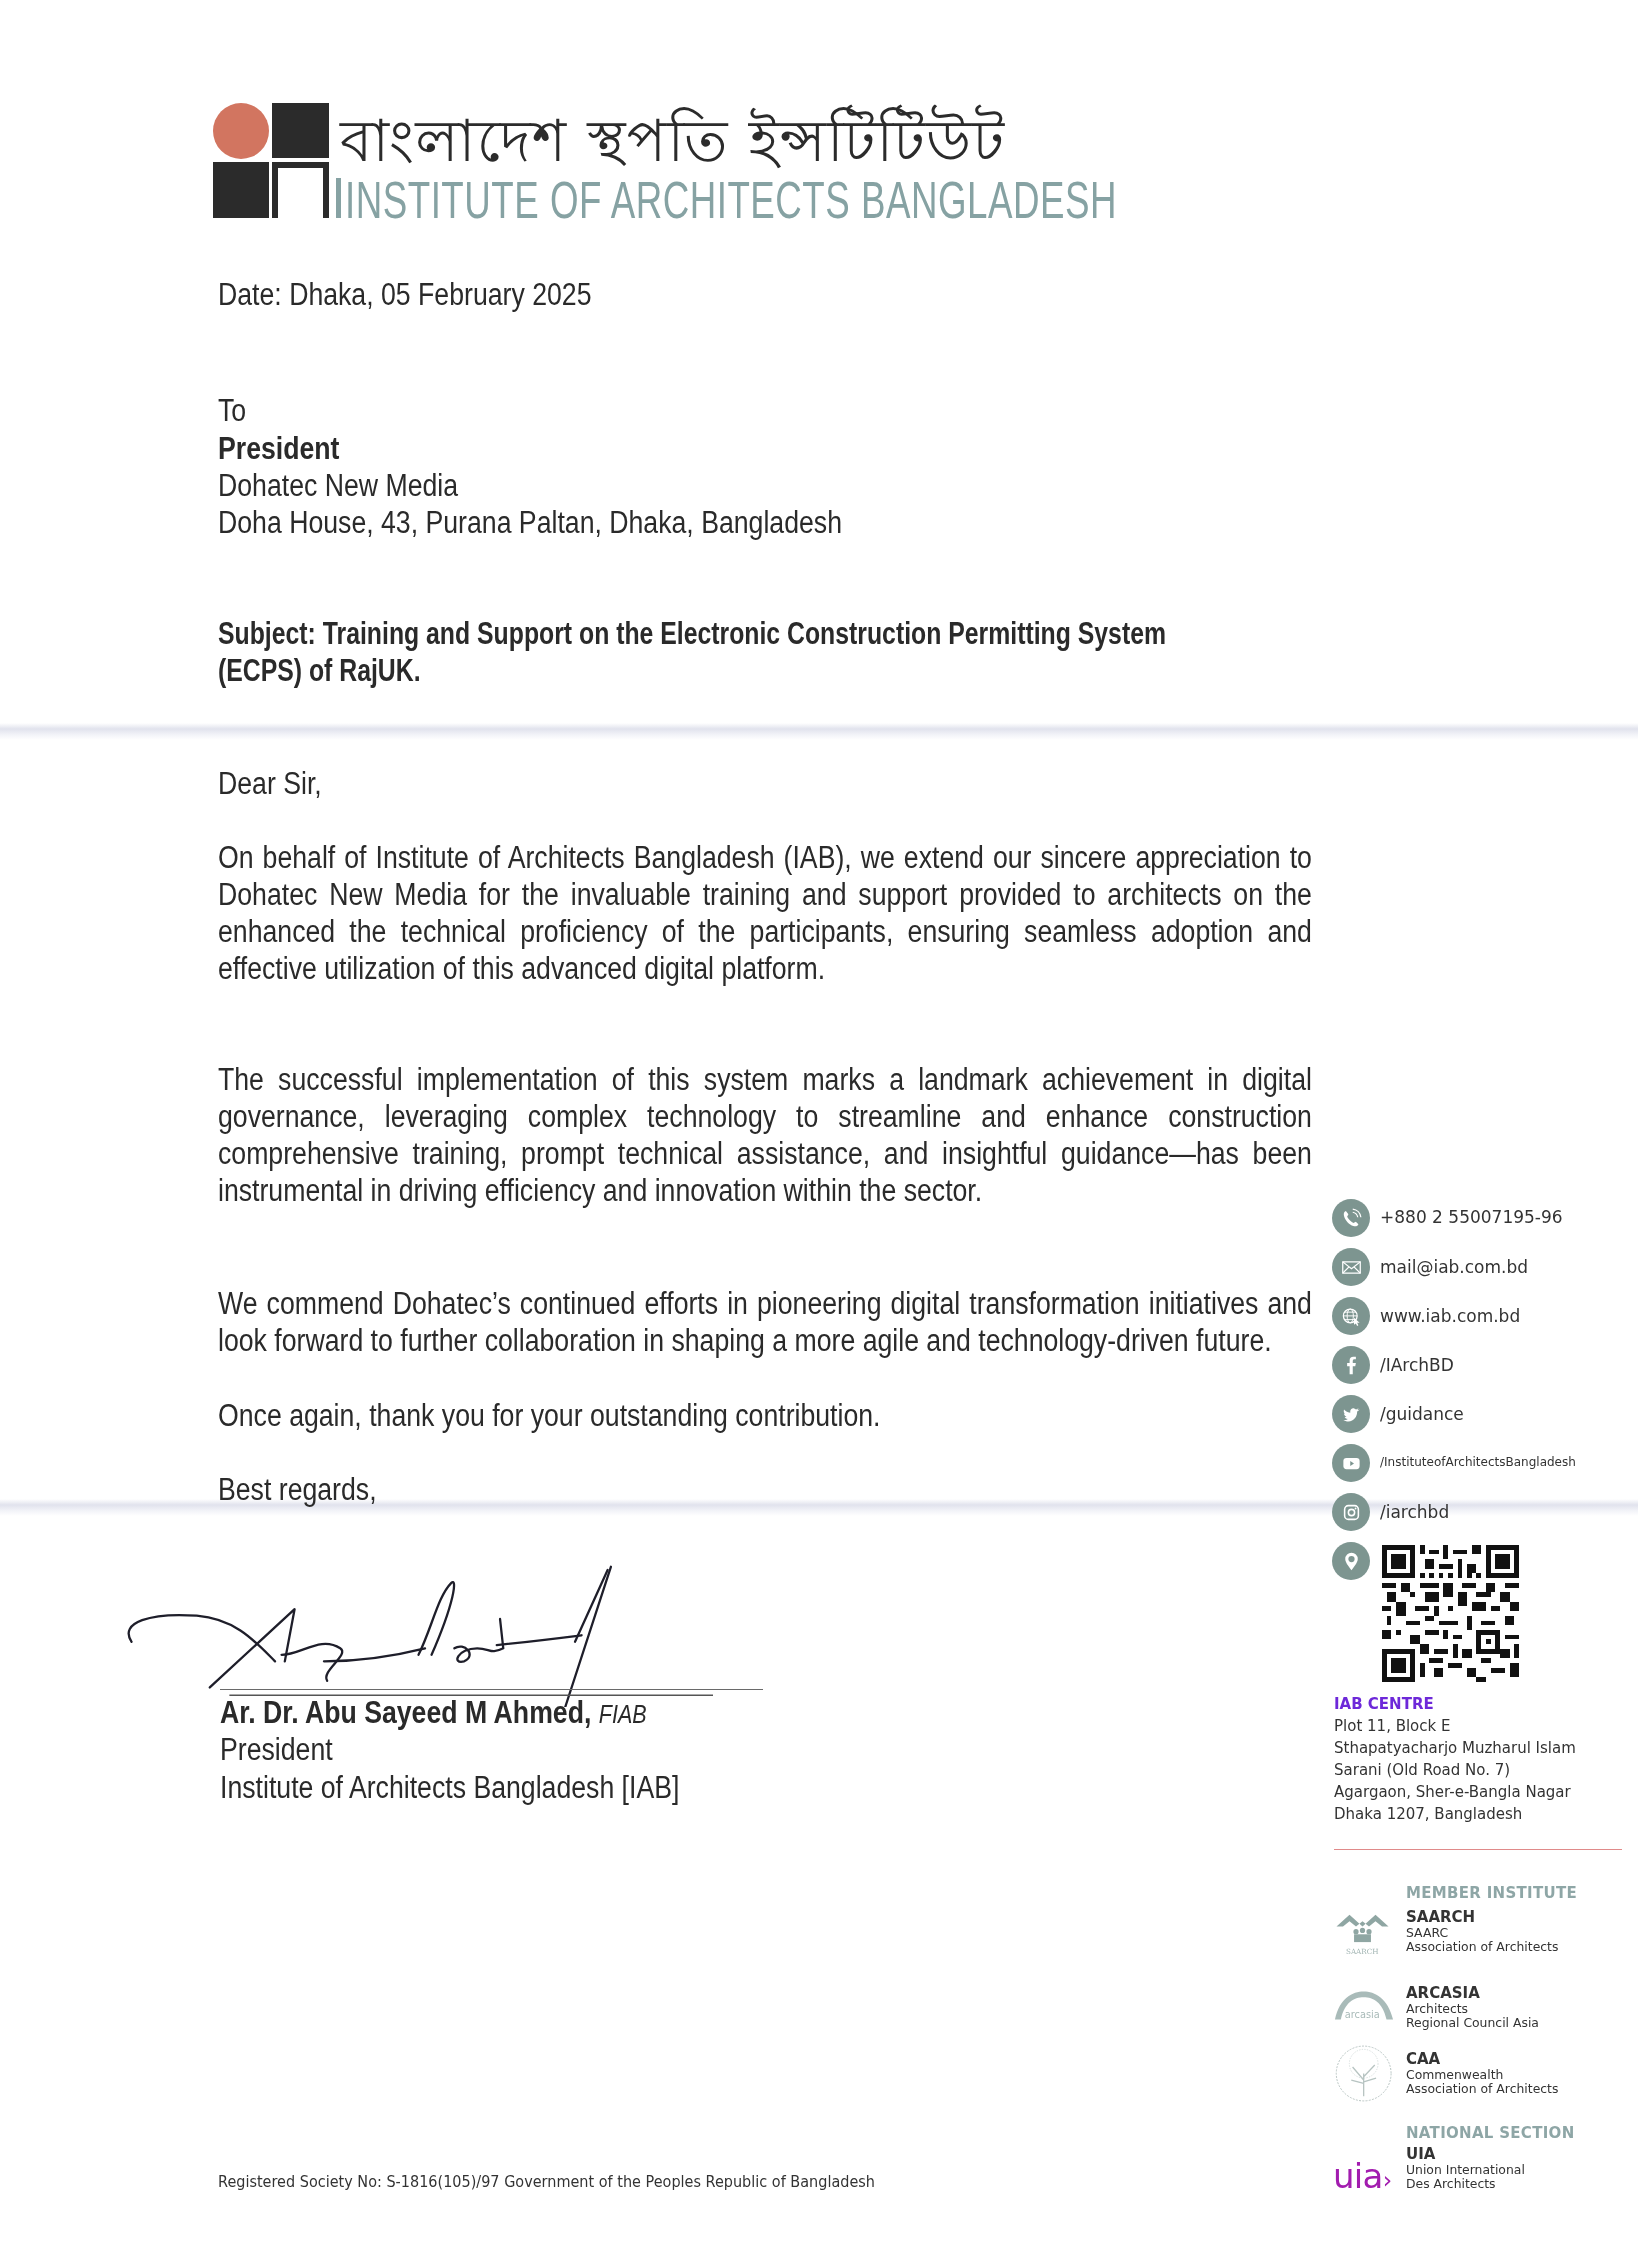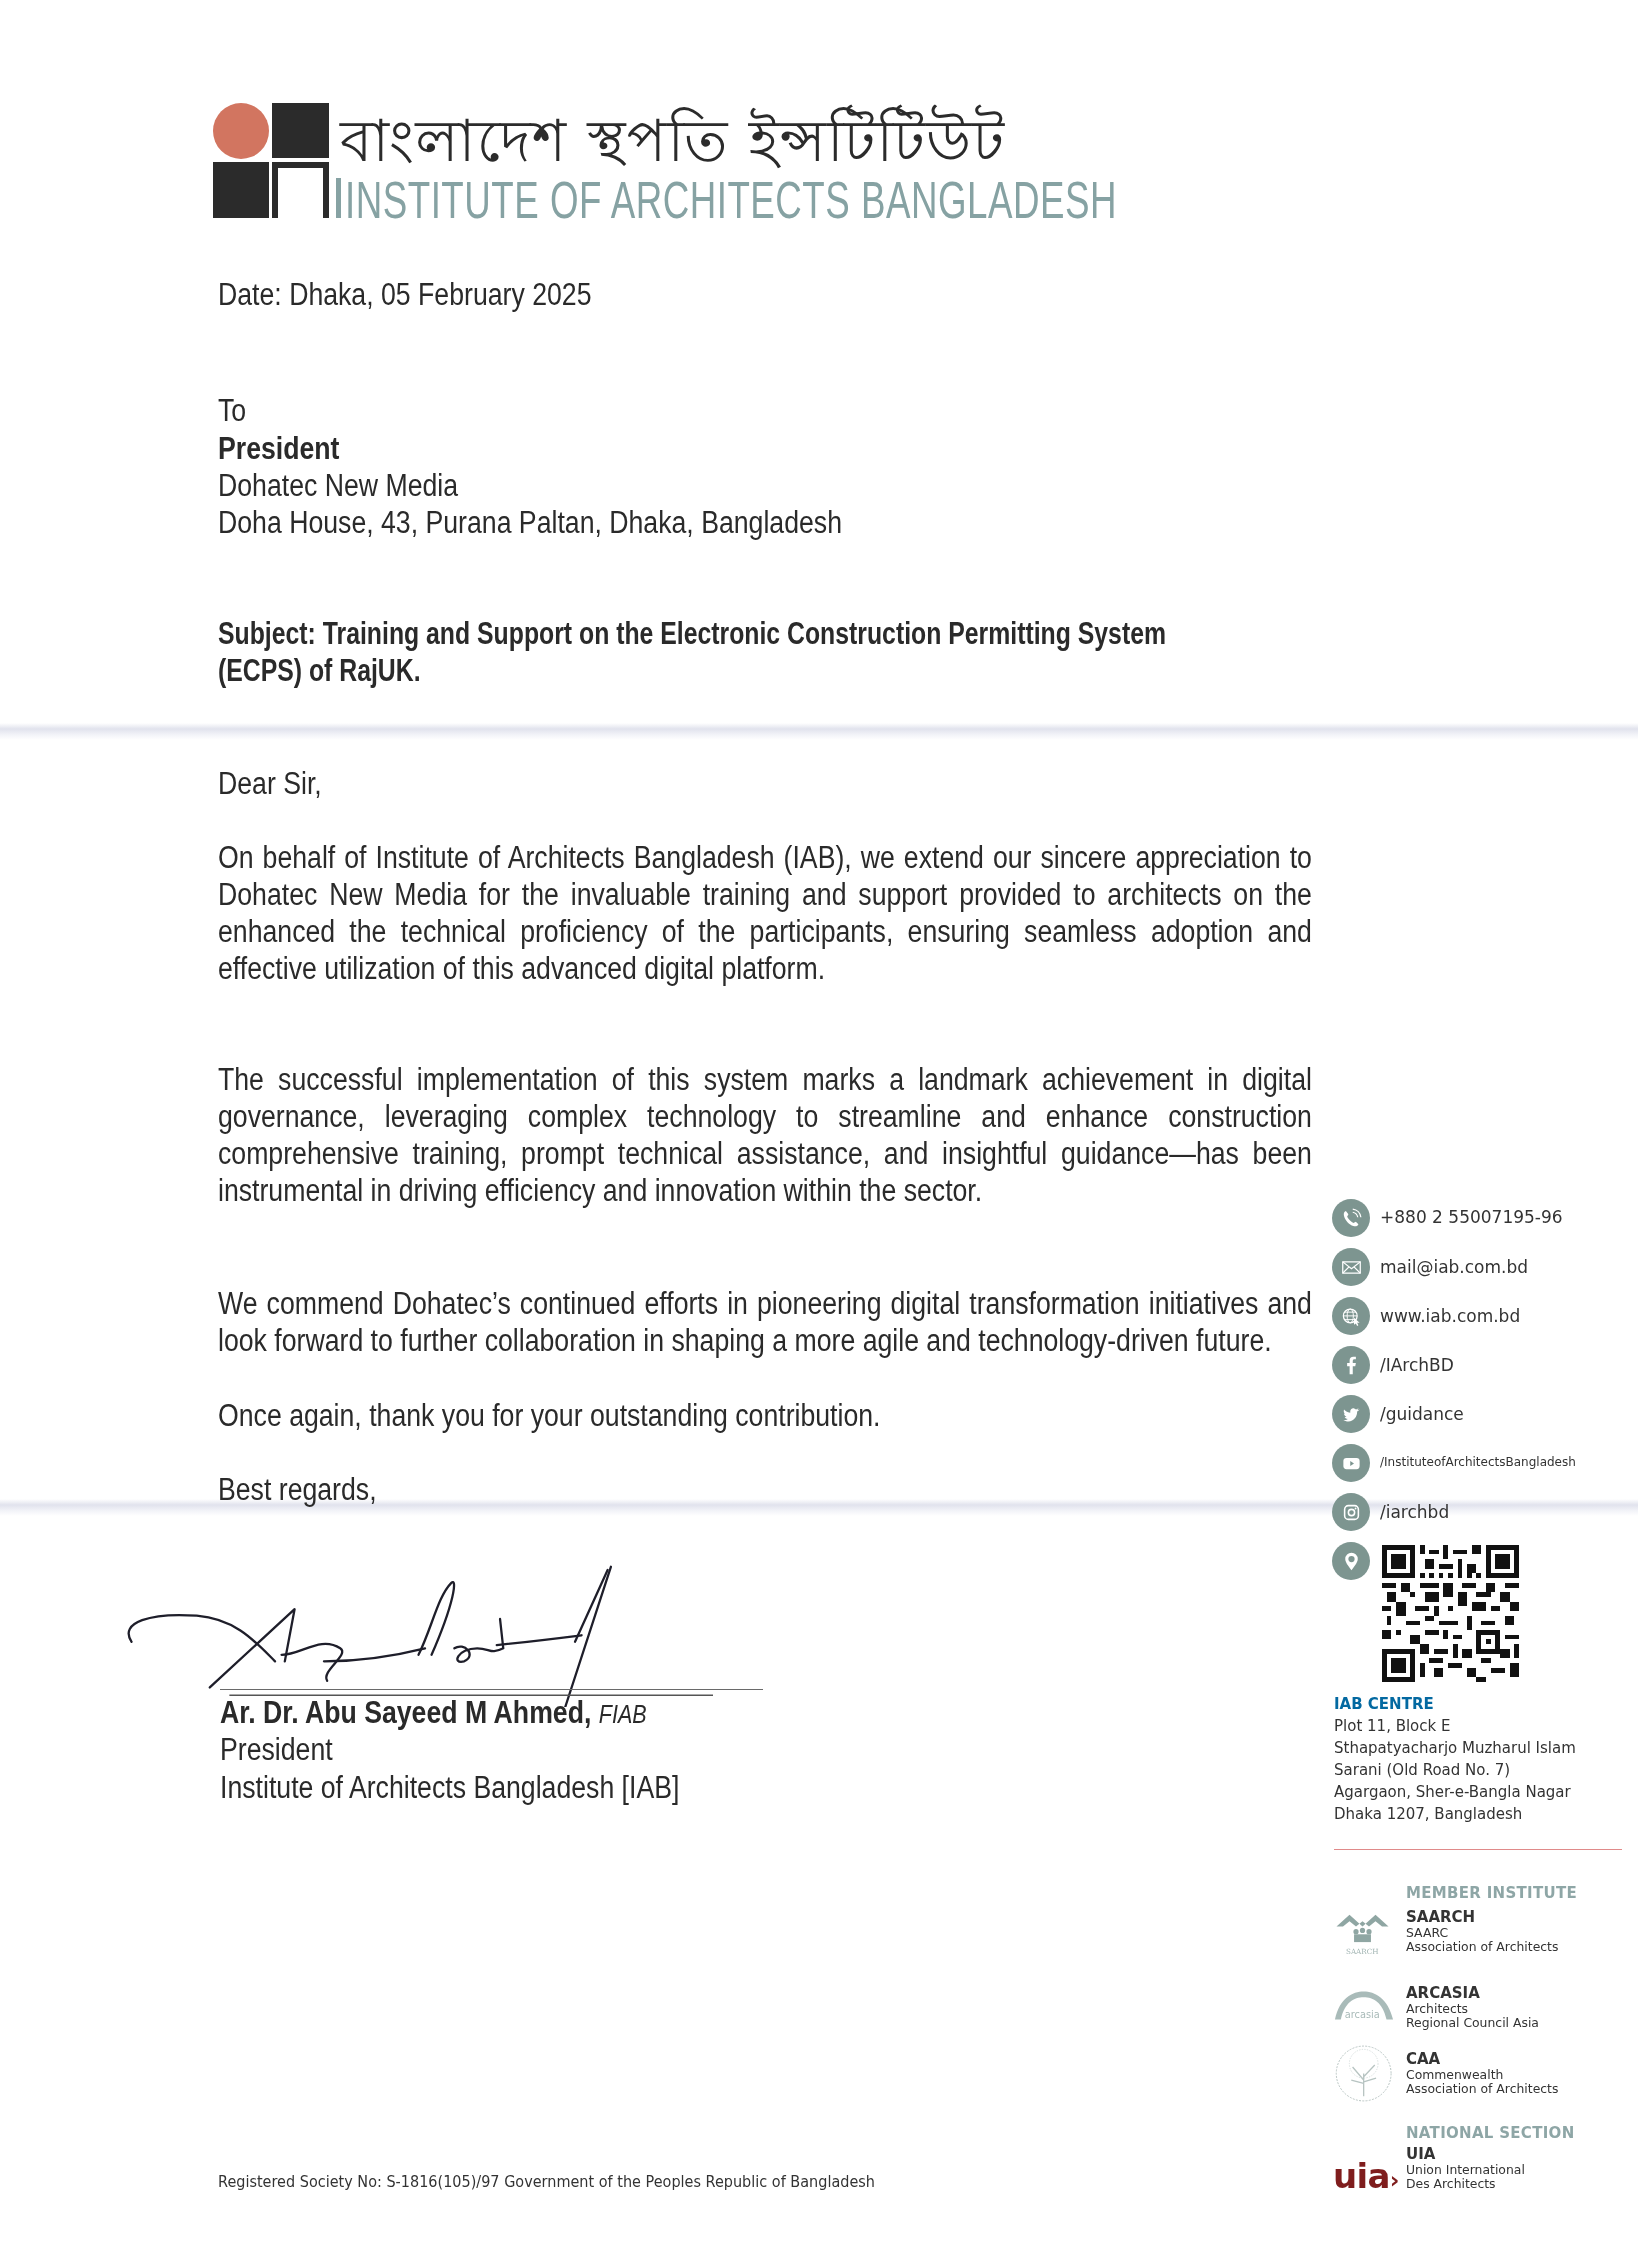--- a/index.html
+++ b/index.html
@@ -27,21 +27,21 @@
   .para .line.last { text-align-last:left; }
   .para .inner { display:block; width:1272px; transform-origin:0 0; transform:scaleX(0.86); }
   
   .rc-icon { position:absolute; left:1332px; width:38px; height:38px; border-radius:50%; background:#7d9590;
              display:flex; align-items:center; justify-content:center; }
   .rc-icon svg { width:25px; height:25px; }
   .rc-text { position:absolute; left:1380px; font-size:17px; color:#333; white-space:nowrap; font-family:"DejaVu Sans", sans-serif; }
   .rc-text.small { font-size:12px; }
   .addr { position:absolute; left:1334px; top:1693px; font-size:15px; line-height:22px; color:#333;
           font-family:"DejaVu Sans", sans-serif; white-space:nowrap; }
-  .addr b { color:#0369a1; }
+  .addr b { color:#6d28d9; }
   .divider { position:absolute; left:1334px; top:1849px; width:288px; height:1.3px; background:#e08a8a; }
   .sect-head { position:absolute; left:1406px; font-size:15px; color:#8ea6a6; font-weight:bold; letter-spacing:0.3px;
                font-family:"DejaVu Sans", sans-serif; white-space:nowrap; }
   .member { position:absolute; left:1406px; font-family:"DejaVu Sans", sans-serif; color:#333; white-space:nowrap; }
   .member .m-name { font-size:15px; font-weight:bold; line-height:17px; display:block; }
   .member .m-desc { font-size:12.4px; line-height:13.7px; display:block; }
   .m-logo { position:absolute; left:1333px; color:#9fb3b1; font-family:"DejaVu Sans", sans-serif; }
   .footer-reg { position:absolute; left:218px; top:2172px; font-size:15.7px; color:#333; white-space:nowrap;
                 font-family:"DejaVu Sans", sans-serif; transform-origin:0 0; transform:scaleX(0.92); }
 </style>
@@ -353,21 +353,21 @@
       </svg>
   </div>
   <div class="member" style="top:2051px;">
     <span class="m-name">CAA</span>
     <span class="m-desc">Commenwealth</span>
     <span class="m-desc">Association of Architects</span>
   </div>
 
   <div class="sect-head" style="top:2124px;">NATIONAL SECTION</div>
 
-  <div class="m-logo" style="top:2156px; font-size:34px; color:#7f1d1d; font-weight:bold; letter-spacing:-0.7px;">
+  <div class="m-logo" style="top:2156px; font-size:34px; color:#a21caf; font-weight:normal; letter-spacing:-0.7px;">
     <span>uia</span><span style="font-size:23.5px;">›</span>
   </div>
   <div class="member" style="top:2146px;">
     <span class="m-name">UIA</span>
     <span class="m-desc">Union International</span>
     <span class="m-desc">Des Architects</span>
   </div>
 </div>
 
 <div class="footer-reg">Registered Society No: S-1816(105)/97 Government of the Peoples Republic of Bangladesh</div>

